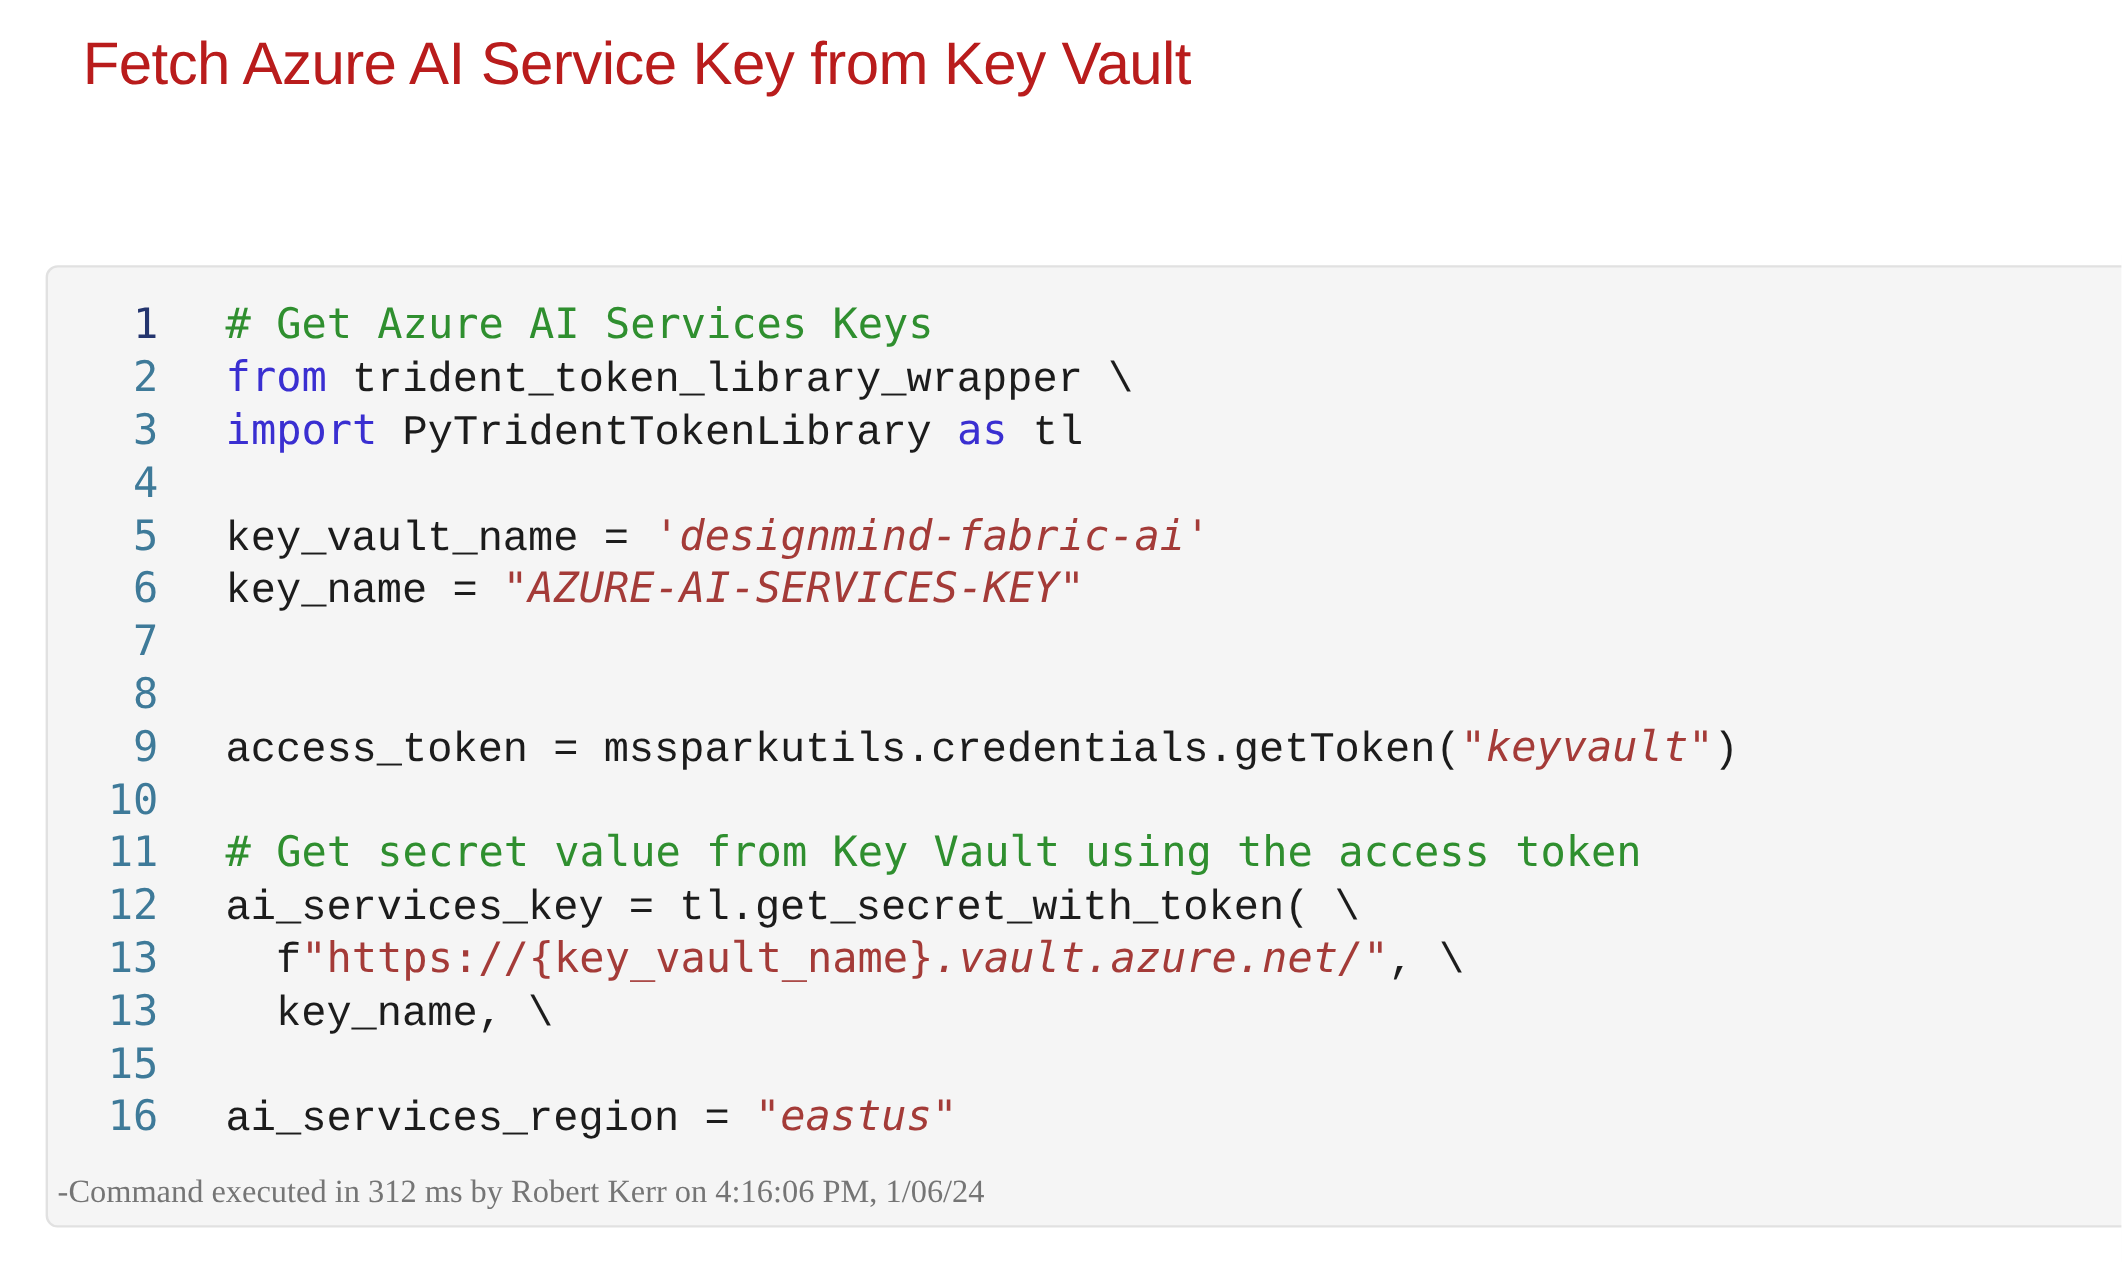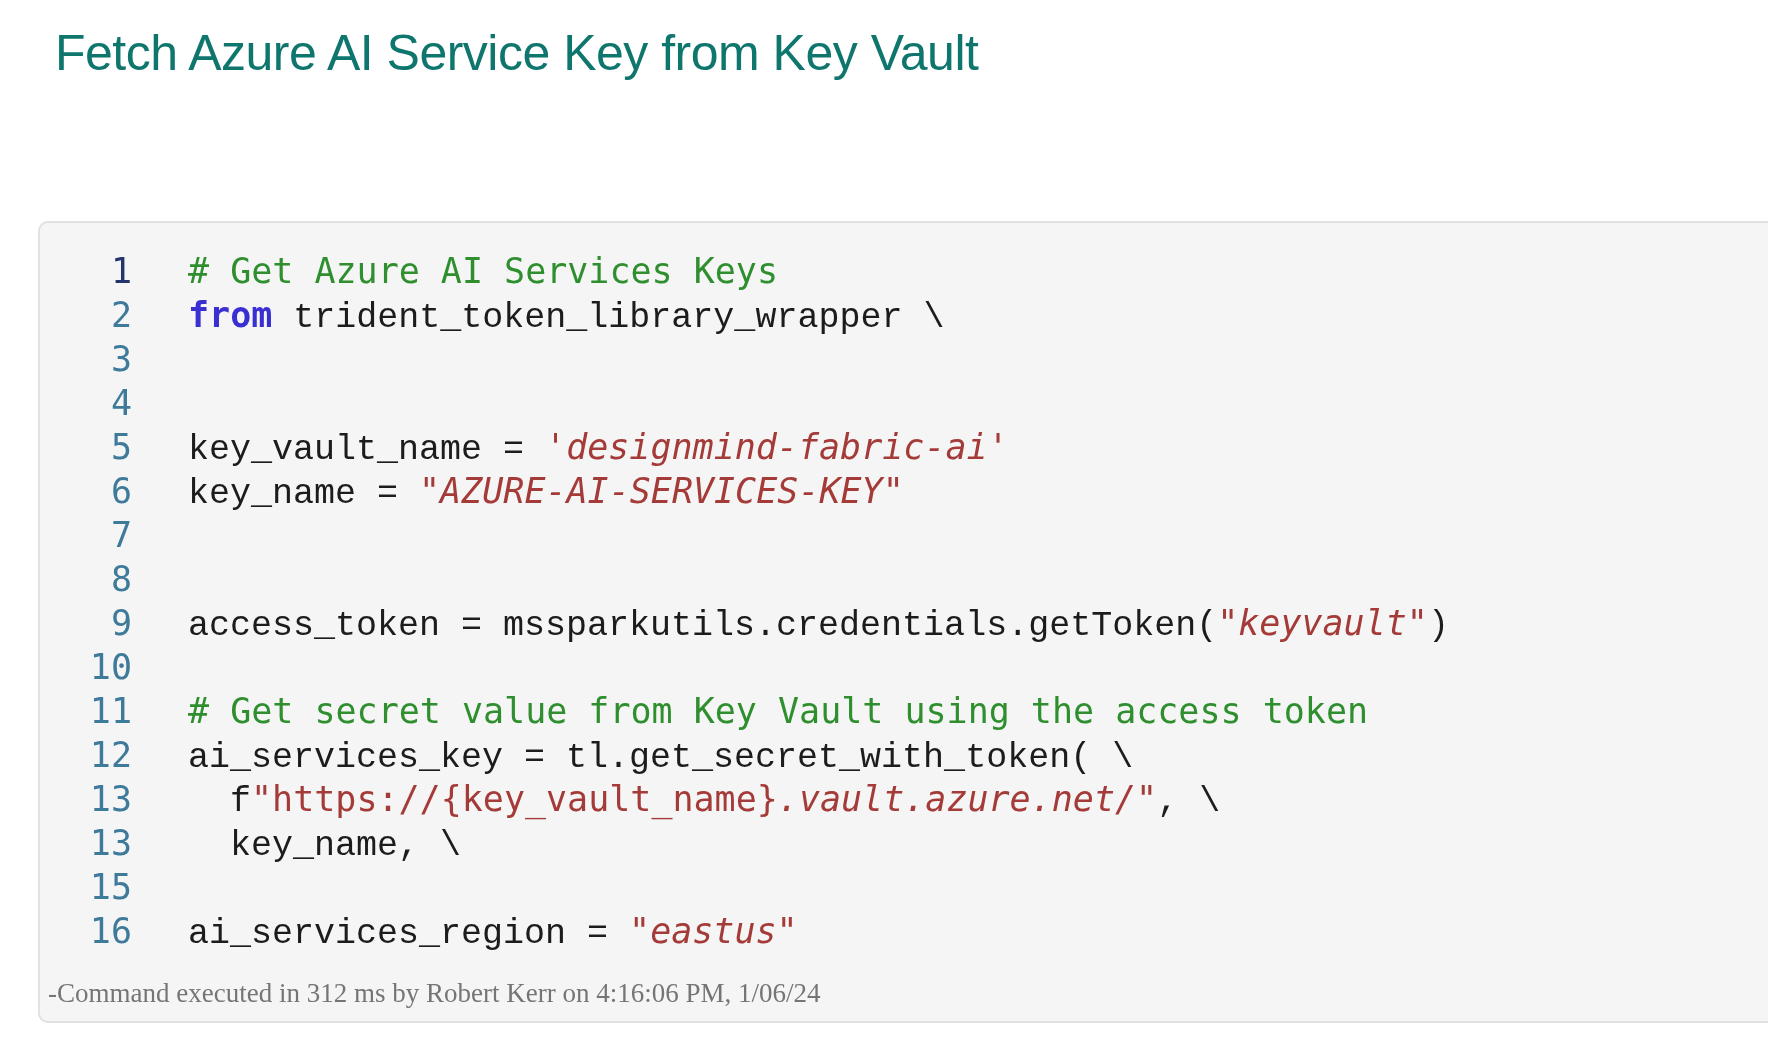--- a/index.html
+++ b/index.html
@@ -6,25 +6,25 @@
   html,body { background:#ffffff; }
   .screen {
     position:relative;
     width:1768px; height:1052px;
     background:#ffffff;
     overflow:hidden;
     font-family:"Liberation Sans", sans-serif;
   }
   .page-title {
     position:absolute;
-    left:55px; top:24px;
+    left:69px; top:24px;
     font-size:50px;
     font-weight:400;
     letter-spacing:-0.5px;
-    color:#0f766e;
+    color:#b91c1c;
     white-space:nowrap;
   }
   .cell-panel {
     position:absolute;
     left:38px; top:221px;
     width:1748px;  
     height:802px;
     background:var(--panel-bg, #f5f5f5);
     border:2px solid var(--panel-border, #e1e1e1);
     border-radius:10px;
@@ -45,21 +45,21 @@
     text-align:right;
     color:var(--gutter, #3e7a99);
     user-select:none;
   }
   .gutter-num.active { color:var(--gutter-active, #24356e); }
   .code-text {
     padding-left:56px;
     color:var(--code-fg, #1c1c1c);
   }
   .seg-plain   { color:var(--code-fg, #1c1c1c);font-family:Liberation Mono, monospace; }
-  .seg-keyword { color:var(--keyword, #3a2fd1);font-weight:bold; }
+  .seg-keyword { color:var(--keyword, #3a2fd1); }
   .seg-comment { color:var(--comment, #2f8f2f); }
   .seg-string  { color:var(--string, #a43b38);font-style:italic; }
   .seg-string-link {
     color:var(--string, #a43b38);
     text-decoration-thickness:3px;
     text-underline-offset:7px;
   }
   .status-bar {
     position:absolute;
     left:8px; bottom:12px;
@@ -74,21 +74,21 @@
 
 <div class="screen">
 
   <h1 class="page-title">Fetch Azure AI Service Key from Key Vault</h1>
 
   <div class="cell-panel">
     <div class="code-editor">
       <div>
           <div class="code-row"><div class="gutter-num active">1</div><div class="code-text"><span class="seg-comment"># Get Azure AI Services Keys</span></div></div>
           <div class="code-row"><div class="gutter-num">2</div><div class="code-text"><span class="seg-keyword">from</span><span class="seg-plain"> trident_token_library_wrapper \</span></div></div>
-          <div class="code-row"><div class="gutter-num">3</div></div>
+          <div class="code-row"><div class="gutter-num">3</div><div class="code-text"><span class="seg-keyword">import</span><span class="seg-plain"> PyTridentTokenLibrary </span><span class="seg-keyword">as</span><span class="seg-plain"> tl</span></div></div>
           <div class="code-row"><div class="gutter-num">4</div><div class="code-text"></div></div>
           <div class="code-row"><div class="gutter-num">5</div><div class="code-text"><span class="seg-plain">key_vault_name = </span><span class="seg-string">'designmind-fabric-ai'</span></div></div>
           <div class="code-row"><div class="gutter-num">6</div><div class="code-text"><span class="seg-plain">key_name = </span><span class="seg-string">"AZURE-AI-SERVICES-KEY"</span></div></div>
           <div class="code-row"><div class="gutter-num">7</div><div class="code-text"></div></div>
           <div class="code-row"><div class="gutter-num">8</div></div>
           <div class="code-row"><div class="gutter-num">9</div><div class="code-text"><span class="seg-plain">access_token = mssparkutils.credentials.getToken(</span><span class="seg-string">"keyvault"</span><span class="seg-plain">)</span></div></div>
           <div class="code-row"><div class="gutter-num">10</div><div class="code-text"></div></div>
           <div class="code-row"><div class="gutter-num">11</div><div class="code-text"><span class="seg-comment"># Get secret value from Key Vault using the access token</span></div></div>
           <div class="code-row"><div class="gutter-num">12</div><div class="code-text"><span class="seg-plain">ai_services_key = tl.get_secret_with_token( \</span></div></div>
           <div class="code-row"><div class="gutter-num">13</div><div class="code-text"><span class="seg-plain">  f</span><span class="seg-string">"</span><span class="seg-string-link">https://{key_vault_name}</span><span class="seg-string">.vault.azure.net/"</span><span class="seg-plain">, \</span></div></div>

